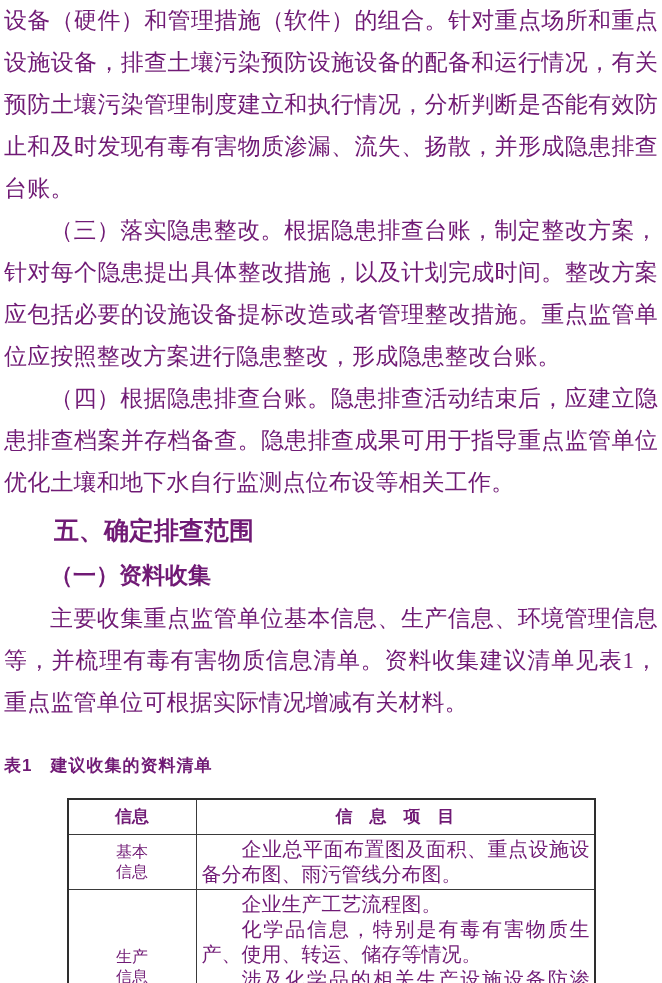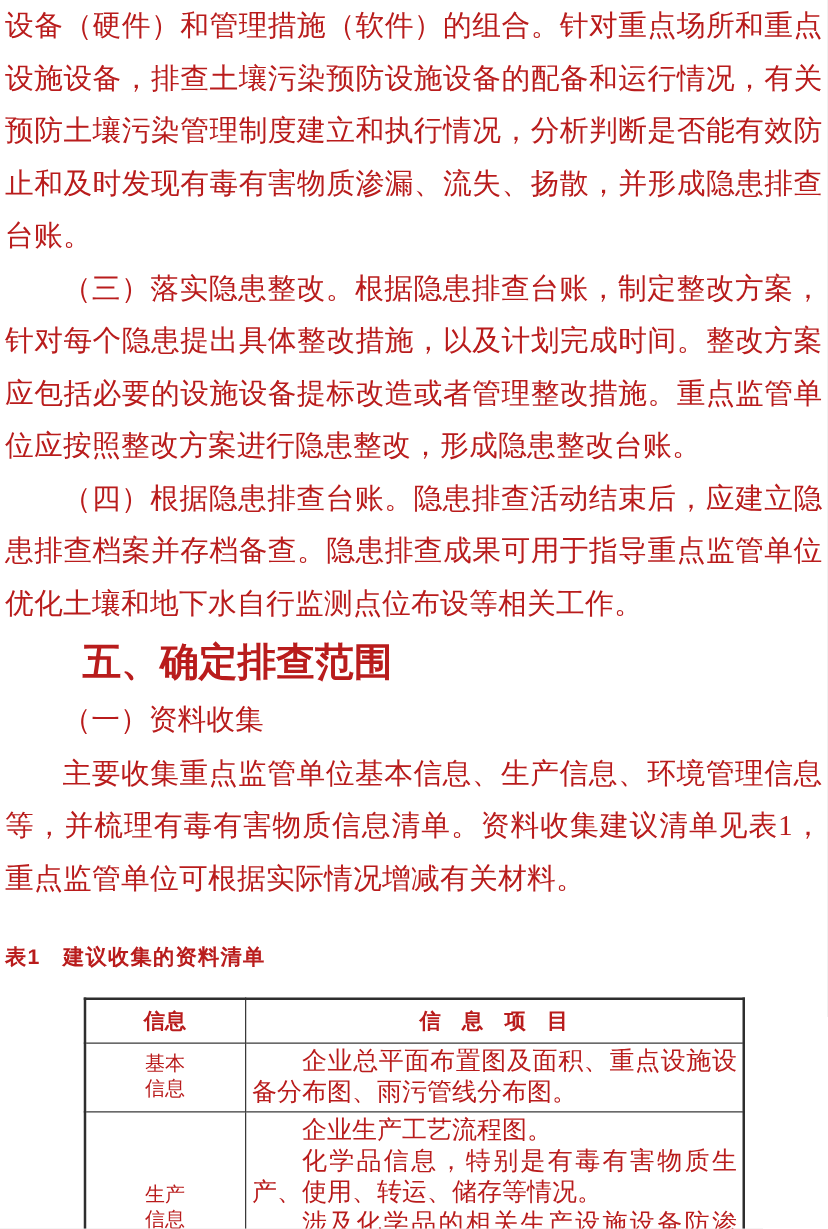--- a/index.html
+++ b/index.html
@@ -1,32 +1,32 @@
 <!DOCTYPE html>
 <html><head>
 <meta charset="utf-8">
 <style>
   html, body { margin:0; padding:0; background:#e8e8e8; }
   .page {
     width:662px; height:983px; margin:0 auto; background:#ffffff;
-    color:#b91c1c; box-sizing:border-box; padding:0 4px; overflow:hidden;
+    color:#701a75; box-sizing:border-box; padding:0 4px; overflow:hidden;
     font-family:"Liberation Serif", serif;
   }
   p.body-text {
     margin:0; font-size:23px; line-height:42px; text-align:justify;
     text-indent:2em; letter-spacing:0.2px;
   }
   p.no-indent { text-indent:0; }
   .lead { font-weight:normal; }
   h2.section-heading {
-    margin:4px 0 0 0; font-size:31px; line-height:44px; font-weight:bold;
+    margin:4px 0 0 0; font-size:25px; line-height:44px; font-weight:bold;
     font-family:"Liberation Sans", sans-serif; text-indent:2em;
   }
   h3.sub-heading {
-    margin:2px 0 0 0; font-size:23px; line-height:44px; font-weight:normal;
+    margin:2px 0 0 0; font-size:23px; line-height:44px; font-weight:bold;
     font-family:"Liberation Serif", serif; text-indent:2em;
   }
   .table-title {
     margin:29px 0 0 0; font-size:17px; line-height:26px; font-weight:bold;
     font-family:"Liberation Sans", sans-serif;
     letter-spacing:1px;
   }
   table.data-table {
     border-collapse:collapse; width:529px; margin:19px auto 0 auto;
     table-layout:fixed; border:2px solid #2e2e2e;

